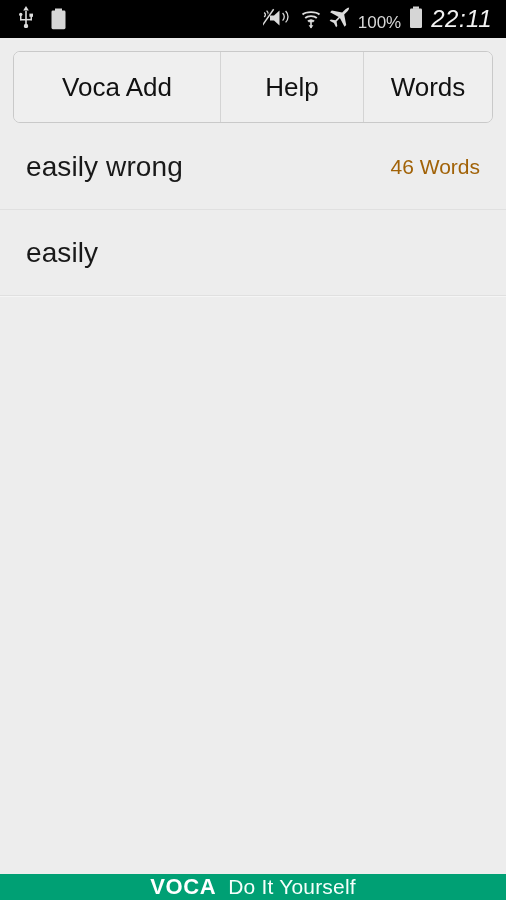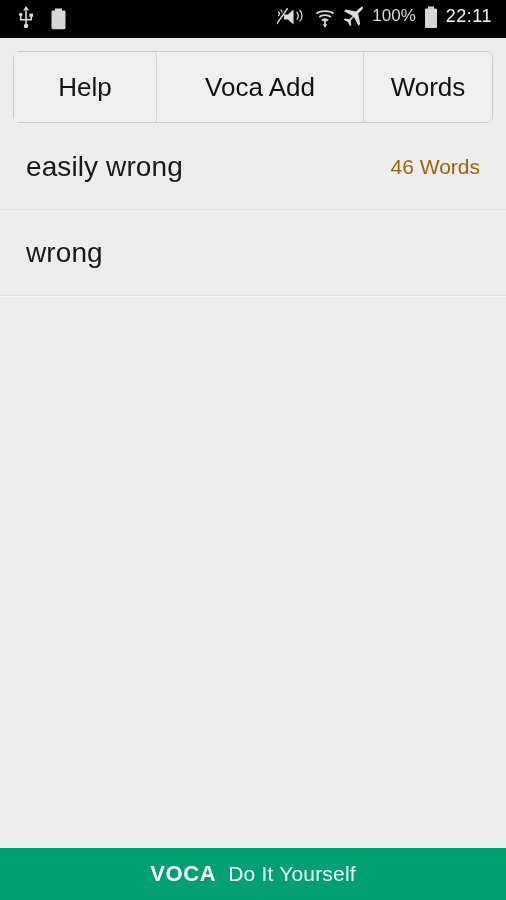--- a/index.html
+++ b/index.html
@@ -12,32 +12,32 @@
   #app { position:relative; width:506px; height:900px; background:#ededed; }
 
   
   .statusbar{
     position:absolute; top:0; left:0; width:506px; height:38px;
     background:#000; color:#e8e8e8;
     display:flex; align-items:center;
   }
   .sb-left{ display:flex; align-items:center; gap:16px; padding-left:18px; }
   .sb-spacer{ flex:1 1 auto; }
-  .sb-right{ display:flex; align-items:flex-start; gap:7px; padding-right:14px; }
+  .sb-right{ display:flex; align-items:flex-end; gap:7px; padding-right:14px; }
   .sb-ico{ display:block; }
   .batt-num{
     position:relative; width:17px; height:22px;
     display:flex; align-items:flex-end; justify-content:center;
   }
   .batt-num .num{
     font-size:8px; line-height:1; color:#111; font-weight:bold;
     padding-bottom:3px; letter-spacing:-0.5px;
   }
   .pct{ font-size:17px; color:#d8d8d8; letter-spacing:0px; }
-  .clock{ font-size:18px; color:#f2f2f2; letter-spacing:0.5px; }
+  .clock{ font-size:24px; color:#f2f2f2; letter-spacing:0.5px;font-style:italic; }
 
   
   .btnbar{
     position:absolute; top:51px; left:13px; width:480px; height:72px;
     background:#efefef;
     border:1px solid #c9c9c9;
     border-radius:7px;
     display:flex; align-items:stretch;
     box-shadow:0 1px 0 rgba(255,255,255,0.9) inset;
   }
@@ -69,21 +69,21 @@
     letter-spacing:0.1px; flex:1 1 auto;
   }
   .row-count{ font-size:21px; color:#a16207; }
   .sep{
     height:1px; width:506px; background:#e0e0e0;
     box-shadow:0 1px 0 #f5f5f5;
   }
 
   
   .footer{
-    position:absolute; left:0; bottom:0; width:506px; height:52px;
+    position:absolute; left:0; bottom:0; width:506px; height:26px;
     background:#00a074;
     display:flex; align-items:center; justify-content:center; gap:12px;
   }
   .f-brand{
     font-size:22px; font-weight:bold; color:#ffffff; letter-spacing:0.6px;
   }
   .f-tag{
     font-size:21px; color:#f4fffb; letter-spacing:0.2px;
   }
 </style>
@@ -158,39 +158,39 @@
         <svg width="16" height="23" viewBox="0 0 16 23">
           <rect x="5" y="0.5" width="6" height="2.4" fill="#d6d6d6"></rect>
           <rect x="2" y="2.6" width="12" height="19.4" rx="1.2" fill="#d6d6d6"></rect>
         </svg>
       </span>
       <span class="clock">22:11</span>
     </div>
   </div>
 
   <div class="btnbar">
+    <div class="btn b1">
+      <span>Voca Add</span>
+    </div>
     <div class="btn b2">
       <span>Help</span>
-    </div>
-    <div class="btn b1">
-      <span>Voca Add</span>
     </div>
     <div class="btn b3">
       <span>Words</span>
     </div>
   </div>
 
   <div class="list">
     <div class="row">
       <span class="row-title">easily wrong</span>
       <span class="row-count">46 Words</span>
     </div>
     <div class="sep"></div>
     <div class="row">
-      <span class="row-title">wrong</span>
+      <span class="row-title">easily</span>
     </div>
     <div class="sep"></div>
   </div>
 
   <div class="footer">
     <span class="f-brand">VOCA</span>
     <span class="f-tag">Do It Yourself</span>
   </div>
 
 </div>

